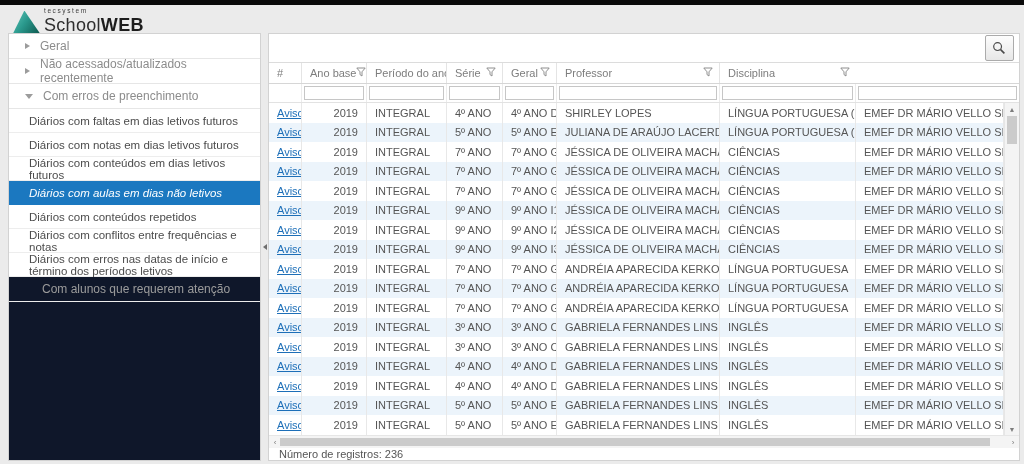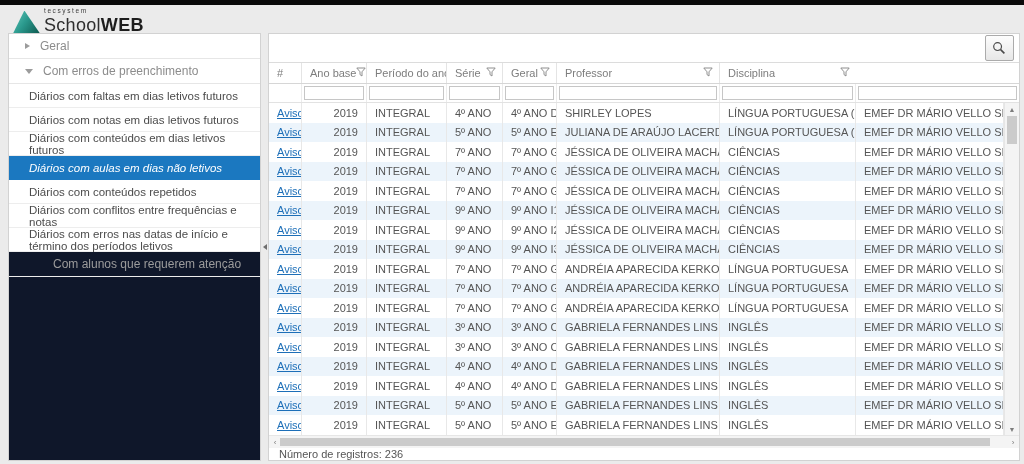--- a/index.html
+++ b/index.html
@@ -35,21 +35,21 @@
   .caret-right { width:0; height:0; border-top:3.5px solid transparent; border-bottom:3.5px solid transparent; border-left:5px solid #9c9c9c; }
   .caret-down  { width:0; height:0; border-left:4px solid transparent; border-right:4px solid transparent; border-top:5px solid #9c9c9c; }
   .side-item {
     height:24px; display:flex; align-items:center;
     padding-left:20px; font-size:11.5px; color:#4c4c4c;
     border-bottom:1px solid #ededed; cursor:pointer; background:#fff;
   }
   .side-item.selected { background:#1b78c0; color:#fff; border-bottom-color:#1b78c0;font-style:italic; }
   .acc-footer {
     height:25px; display:flex; align-items:center;
-    padding-left:44px; font-size:12px; color:#9c9c9c;
+    padding-left:33px; font-size:12px; color:#9c9c9c;
     border-bottom:1px solid #ededed; cursor:pointer;
   }
   .splitter-arrow {
     position:absolute; left:261px; top:241px; width:7px; height:12px;
     display:flex; align-items:center; justify-content:center; cursor:pointer;
   }
   .splitter-arrow::before {
     content:""; width:0; height:0;
     border-top:3px solid transparent; border-bottom:3px solid transparent; border-right:4px solid #6e6e6e;
   }
@@ -114,20 +114,24 @@
     <div class="logo-product"><span>School</span><span class="bold">WEB</span></div>
   </div>
 </div>
 
 <div class="panel-left">
   <div class="acc-header">
     <span class="caret-right"></span>
     <span>Geral</span>
   </div>
   <div class="acc-header">
+    <span class="caret-right"></span>
+    <span>Não acessados/atualizados recentemente</span>
+  </div>
+  <div class="acc-header">
     <span class="caret-down"></span>
     <span>Com erros de preenchimento</span>
   </div>
   <div id="sidebar-items">
       <div class="side-item">Diários com faltas em dias letivos futuros</div>
       <div class="side-item">Diários com notas em dias letivos futuros</div>
       <div class="side-item">Diários com conteúdos em dias letivos futuros</div>
       <div class="side-item selected">Diários com aulas em dias não letivos</div>
       <div class="side-item">Diários com conteúdos repetidos</div>
       <div class="side-item">Diários com conflitos entre frequências e notas</div>

